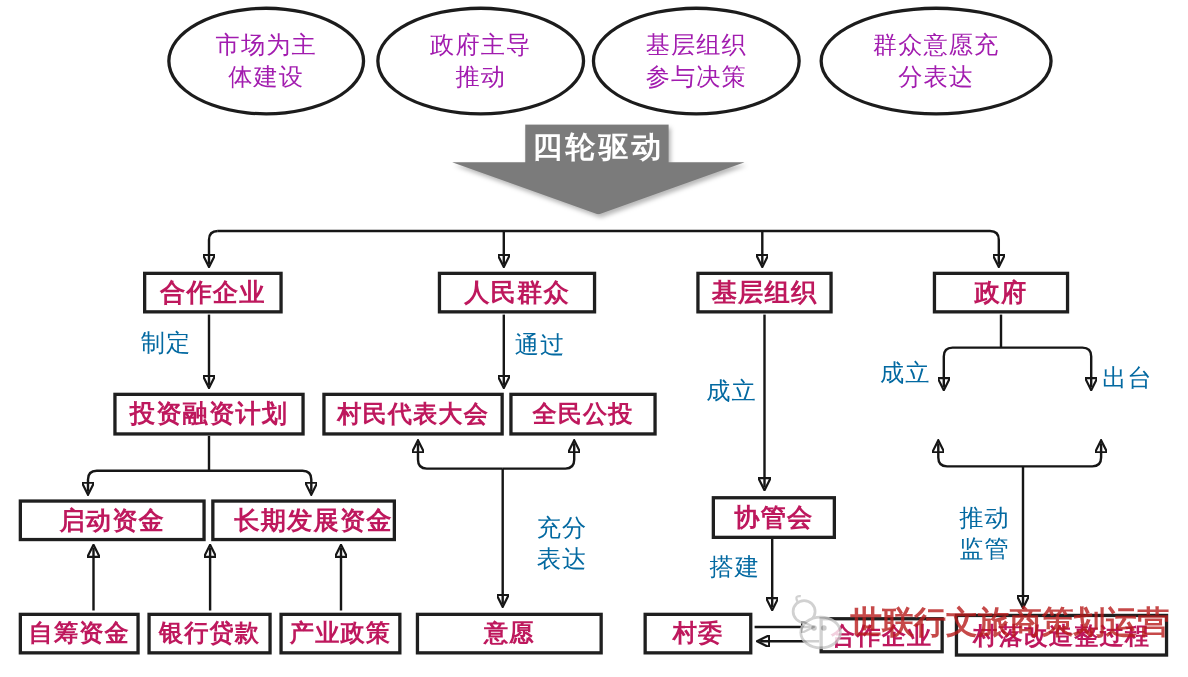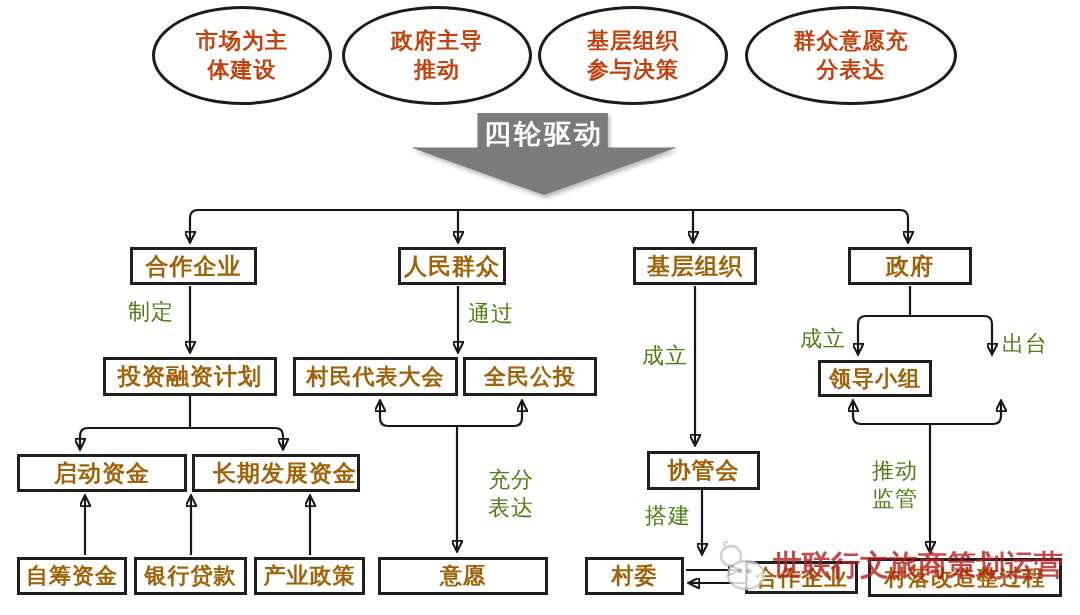--- a/index.html
+++ b/index.html
@@ -3,32 +3,32 @@
 <meta charset="utf-8">
 <style>
   html,body{margin:0;padding:0;background:#fff;}
   .stage{
     position:relative;width:1080px;height:615px;background:#ffffff;
     font-family:"Liberation Sans","DejaVu Sans",sans-serif;overflow:hidden;
   }
   .ellipse{
     position:absolute;border:3px solid #1c1c1c;border-radius:50%;background:#fff;
     display:flex;align-items:center;justify-content:center;text-align:center;
-    font-weight:bold;font-size:22px;line-height:1.3;color:#c2410c;
+    font-weight:normal;font-size:22px;line-height:1.3;color:#a21caf;
     white-space:pre-line;box-sizing:border-box;letter-spacing:1px;
   }
   .node{
     position:absolute;border:3px solid #1f1f1f;background:#fff;
     display:flex;align-items:center;justify-content:center;text-align:center;
-    font-weight:bold;color:#a16207;box-sizing:border-box;font-size:22px;
+    font-weight:bold;color:#be185d;box-sizing:border-box;font-size:22px;
     letter-spacing:1px;white-space:nowrap;
   }
   .node.big{font-size:23px;}
   .edge-label{
-    position:absolute;font-size:22px;color:#4d7c0f;line-height:1.25;
+    position:absolute;font-size:22px;color:#0369a1;line-height:1.25;
     white-space:pre-line;letter-spacing:1px;text-align:center;
   }
   .funnel-wrap{
     position:absolute;left:411px;top:113px;width:266px;height:82px;
     filter:drop-shadow(2px 3px 2px rgba(0,0,0,0.28));
   }
   .funnel{
     width:100%;height:100%;background:#7b7b7b;
     clip-path:polygon(25% 0%,74% 0%,74% 42%,100% 42%,50% 100%,0% 42%,25% 42%);
     position:relative;
@@ -111,28 +111,27 @@
   <div class="ellipse" style="left:745px;top:6px;width:212px;height:99px;">群众意愿充
 分表达</div>
 
   <div class="funnel-wrap">
     <div class="funnel">
       <div class="funnel-label">四轮驱动</div>
     </div>
   </div>
 
   <div class="node big" style="left:130px;top:247px;width:127px;height:38px;">合作企业</div>
-  <div class="node big" style="left:398px;top:247px;width:108px;height:38px;">人民群众</div>
+  <div class="node big" style="left:398px;top:247px;width:144px;height:38px;">人民群众</div>
   <div class="node big" style="left:633px;top:247px;width:124px;height:38px;">基层组织</div>
   <div class="node big" style="left:848px;top:247px;width:124px;height:38px;">政府</div>
 
   <div class="node big" style="left:103px;top:357px;width:174px;height:39px;">投资融资计划</div>
   <div class="node" style="left:463px;top:357px;width:134px;height:39px;">全民公投</div>
   <div class="node" style="left:293px;top:357px;width:165px;height:39px;">村民代表大会</div>
-  <div class="node" style="left:818px;top:360px;width:114px;height:37px;">领导小组</div>
 
   <div class="node big" style="left:17px;top:454px;width:170px;height:38px;">启动资金</div>
   <div class="node big" style="left:192px;top:454px;width:168px;height:38px;padding-left:18px;">长期发展资金</div>
   <div class="node big" style="left:647px;top:451px;width:113px;height:39px;">协管会</div>
 
   <div class="node" style="left:17px;top:557px;width:110px;height:38px;">自筹资金</div>
   <div class="node" style="left:134px;top:557px;width:113px;height:38px;">银行贷款</div>
   <div class="node" style="left:254px;top:557px;width:111px;height:38px;">产业政策</div>
   <div class="node" style="left:378px;top:557px;width:170px;height:38px;">意愿</div>
   <div class="node" style="left:585px;top:557px;width:99px;height:38px;">村委</div>

